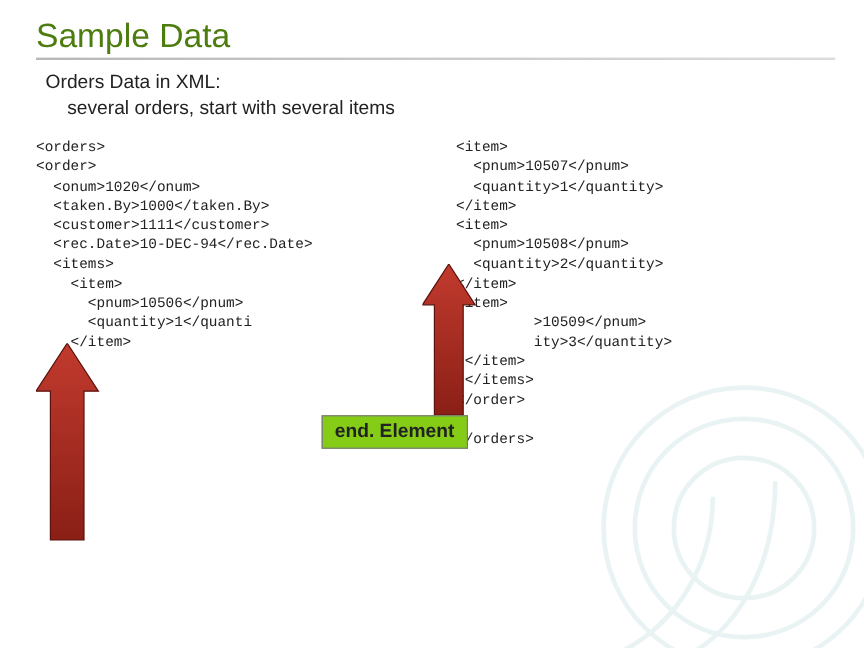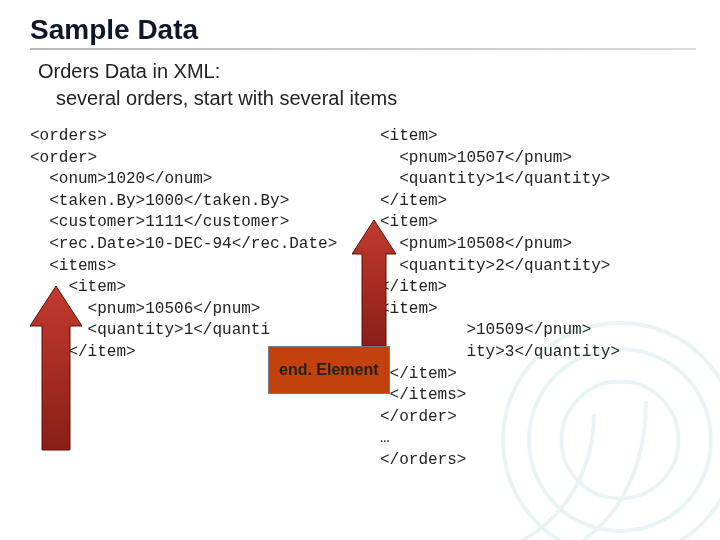--- a/index.html
+++ b/index.html
@@ -1,25 +1,25 @@
 <!DOCTYPE html>
 <html><head>
 <meta charset="utf-8">
 <style>
   html,body{margin:0;padding:0;width:720px;height:540px;background:#fff;font-family:Verdana,Geneva,sans-serif;color:#222;overflow:hidden}
   .slide{position:relative;width:720px;height:540px;box-sizing:border-box;padding:14px 24px 0 30px}
-  .title{font-size:28px;color:#0f172a;margin:0 0 2px 0;font-weight:700}
+  .title{font-size:28px;color:#4d7c0f;margin:0 0 2px 0;font-weight:400}
   .hr{height:2px;background:linear-gradient(to right,#b8b8b8,#dcdcdc);margin:2px 0 8px 0}
-  .intro{font-size:20px;line-height:1.35;margin:4px 0 14px 8px}
+  .intro{font-size:16px;line-height:1.35;margin:4px 0 14px 8px}
   .intro .l2{padding-left:18px}
-  .cols{display:flex;gap:0;font-family:"Courier New",monospace;font-size:16px;line-height:1.35}
+  .cols{display:flex;gap:0;font-family:"Courier New",monospace;font-size:12px;line-height:1.35}
   .col{white-space:pre}
   .col.left{width:350px}
   .col.right{flex:1}
-  .callout{position:absolute;background:#c2410c;border:1.5px solid #7a7a7a;padding:14px 10px;font-family:Verdana,Geneva,sans-serif;font-size:16px;font-weight:700;color:#222}
+  .callout{position:absolute;background:#84cc16;border:1.5px solid #7a7a7a;padding:4px 10px;font-family:Verdana,Geneva,sans-serif;font-size:16px;font-weight:700;color:#222}
   .callout.start{left:26px;top:450px}
   .callout.end{left:268px;top:346px}
   .arrow{position:absolute}
   .deco{position:absolute;right:-30px;bottom:-30px;width:260px;height:260px;opacity:.12;pointer-events:none}
 </style>
 </head>
 <body>
 
 <div class="slide">
 

